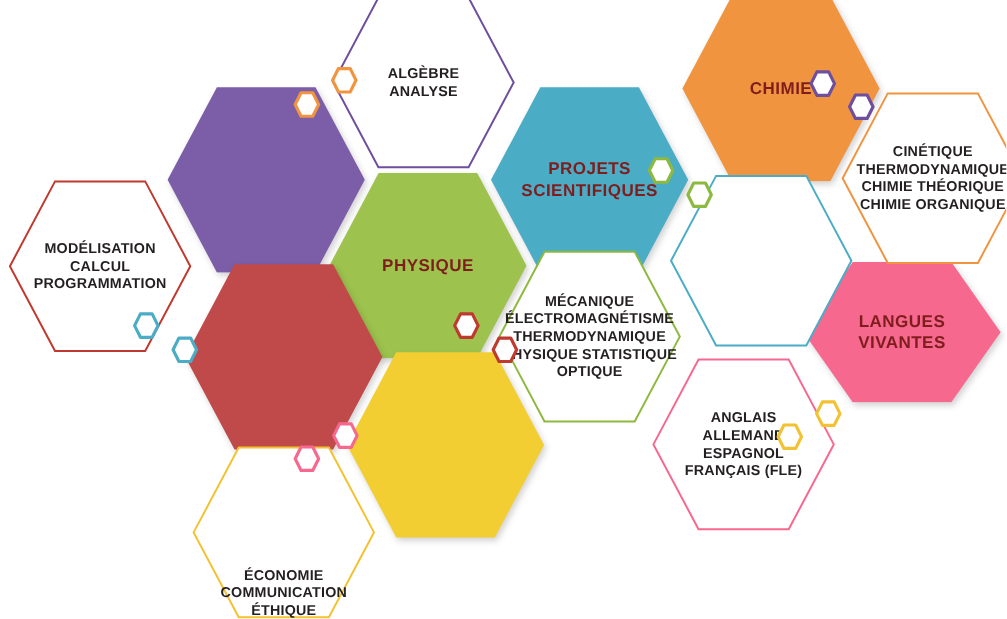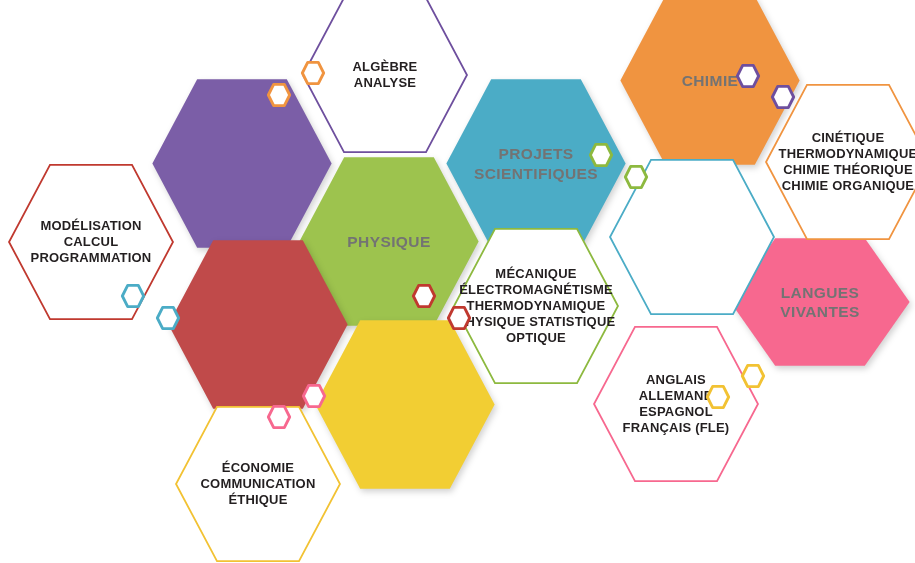--- a/index.html
+++ b/index.html
@@ -36,21 +36,21 @@
   .hex .label {
     position: relative;
     z-index: 2;
     line-height: 1.24;
     letter-spacing: 0.2px;
     pointer-events: none;
     white-space: pre-line;
     font-weight: bold;
   }
   .hex.filled .label {
-    color: #737373;
+    color: #7f1d1d;
     font-size: 15.5px;
     letter-spacing: 0.4px;
   }
   .hex.outline .label {
     color: #231f20;
     font-size: 13px;
   }
   .connector {
     position: absolute;
     z-index: 5;
@@ -148,21 +148,21 @@
       </div>
       <div class="hex outline" style="left: 592px; top: 325px; width: 168px; height: 158px;">
         <svg viewBox="0 0 100 100" preserveAspectRatio="none">
           <polygon points="25.60,1.20 74.40,1.20 98.80,50.00 74.40,98.80 25.60,98.80 1.20,50.00" fill="#ffffff" stroke="#F7688F" stroke-width="1.8" vector-effect="non-scaling-stroke"></polygon>
         </svg>
         <div class="label">ANGLAIS
 ALLEMAND
 ESPAGNOL
 FRANÇAIS (FLE)</div>
       </div>
-      <div class="hex outline" style="left: 174px; top: 405px; width: 168px; height: 158px;">
+      <div class="hex outline" style="left: 174px; top: 405px; width: 168px; height: 158px; align-items: flex-end;">
         <svg viewBox="0 0 100 100" preserveAspectRatio="none">
           <polygon points="25.60,1.20 74.40,1.20 98.80,50.00 74.40,98.80 25.60,98.80 1.20,50.00" fill="#ffffff" stroke="#F2C233" stroke-width="1.8" vector-effect="non-scaling-stroke"></polygon>
         </svg>
         <div class="label">ÉCONOMIE
 COMMUNICATION
 ÉTHIQUE</div>
       </div>
     </div>
   <div id="connector-layer">
       <div class="connector" style="left: 266px; top: 82px; width: 26px; height: 26px;">

